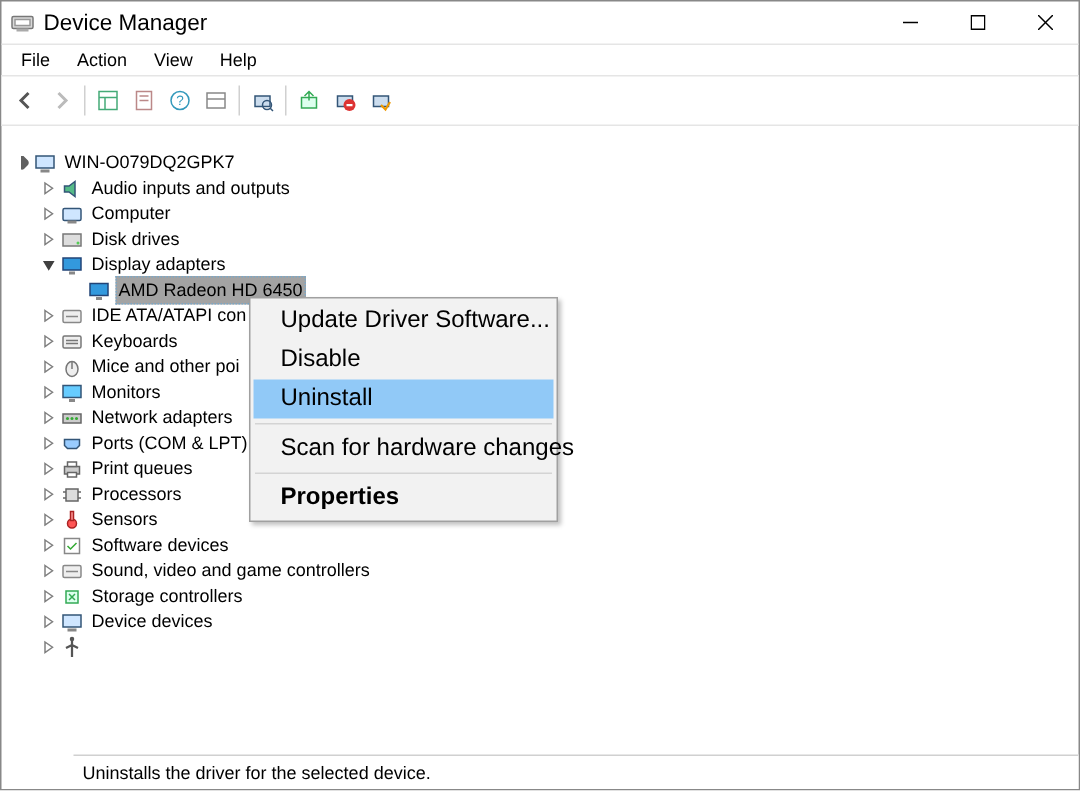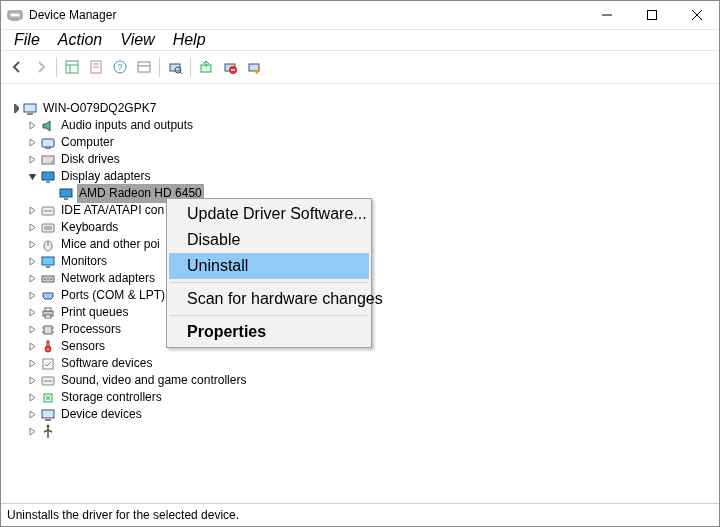--- a/index.html
+++ b/index.html
@@ -1,27 +1,27 @@
 <!DOCTYPE html>
 <html><head>
 <meta charset="utf-8">
 <style>
   html,body{margin:0;padding:0;font-family:"Segoe UI",Tahoma,sans-serif;font-size:12px;color:#000;background:#fff;}
   .window{width:720px;height:527px;border:1px solid #888;box-sizing:border-box;display:flex;flex-direction:column;position:relative;background:#fff;}
   
   .titlebar{height:28px;display:flex;align-items:center;padding:0 0 0 6px;border-bottom:1px solid #e5e5e5;}
   .titlebar .title-icon{width:16px;height:16px;margin-right:6px;}
-  .titlebar .title-text{flex:0 0 auto;font-size:12px;}
+  .titlebar .title-text{flex:0 0 auto;font-size:15px;}
   .titlebar .spacer{flex:1 1 auto;}
   .win-controls{display:flex;height:100%;}
   .win-btn{width:45px;height:100%;display:flex;align-items:center;justify-content:center;}
   .win-btn svg{width:10px;height:10px;stroke:#000;stroke-width:1;fill:none;}
   
   .menubar{height:20px;display:flex;align-items:center;padding:0 4px;gap:0;}
-  .menubar .menu-item{padding:2px 9px;font-size:16px;font-style:italic;}
+  .menubar .menu-item{padding:2px 9px;font-size:12px;}
   
   .toolbar{height:28px;display:flex;align-items:center;padding:2px 4px;border-top:1px solid #e5e5e5;border-bottom:1px solid #e5e5e5;background:#fff;gap:0;}
   .tool-btn{width:22px;height:22px;display:flex;align-items:center;justify-content:center;margin:0 1px;}
   .tool-sep{width:1px;height:20px;background:#d0d0d0;margin:0 3px;}
   .tool-btn svg{width:16px;height:16px;}
   
   .tree-wrap{flex:1 1 auto;overflow:auto;padding:4px 0 0 4px;position:relative;margin-top:12px;}
   .tree ul{list-style:none;margin:0;padding:0 0 0 18px;}
   .tree>ul{padding-left:2px;}
   .tree li{white-space:nowrap;}
@@ -33,21 +33,21 @@
   .dev-icon svg{width:16px;height:16px;}
   .node .label{padding:0 2px;}
   .node.selected .label{background:#a3a3a3;border:1px dotted #7aa7c7;padding:0 1px;margin-top:-1px;}
   
   .context-menu{position:absolute;border:1px solid #a0a0a0;background:#f2f2f2;box-shadow:2px 2px 3px rgba(0,0,0,.25);padding:2px;font-size:16px;}
   .cm-item{padding:4px 70px 4px 18px;white-space:nowrap;}
   .cm-item.highlight{background:#91c9f7;}
   .cm-item.bold{font-weight:bold;}
   .cm-sep{height:1px;background:#d4d4d4;margin:3px 1px;}
   
-  .statusbar{height:22px;border-top:1px solid #d0d0d0;display:flex;align-items:center;padding:0 6px;font-size:12px;background:#fff;}
+  .statusbar{height:22px;border-top:1px solid #d0d0d0;display:flex;align-items:center;padding:0 6px;font-size:12px;background:#fff;margin-left:48px;}
 </style>
 </head>
 <body>
 
 <div class="window">
 
   <div class="titlebar">
     <span class="title-icon">
       <svg viewBox="0 0 16 16">
           <rect x="1" y="4" width="14" height="8" rx="1" fill="#d9d9d9" stroke="#777"></rect>

